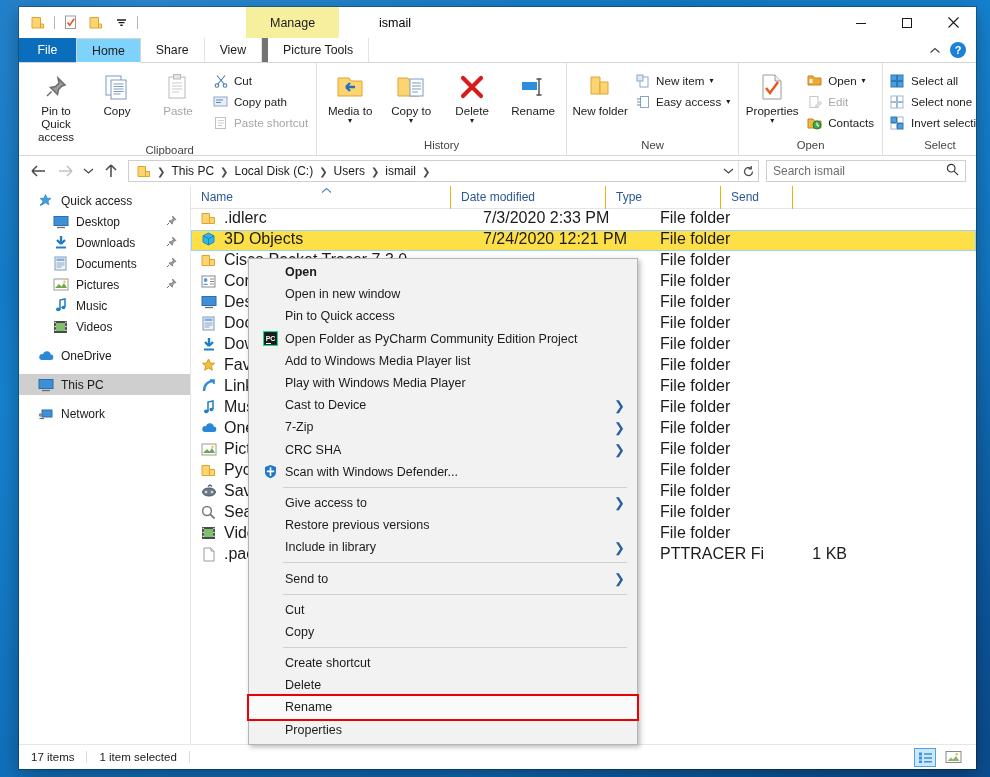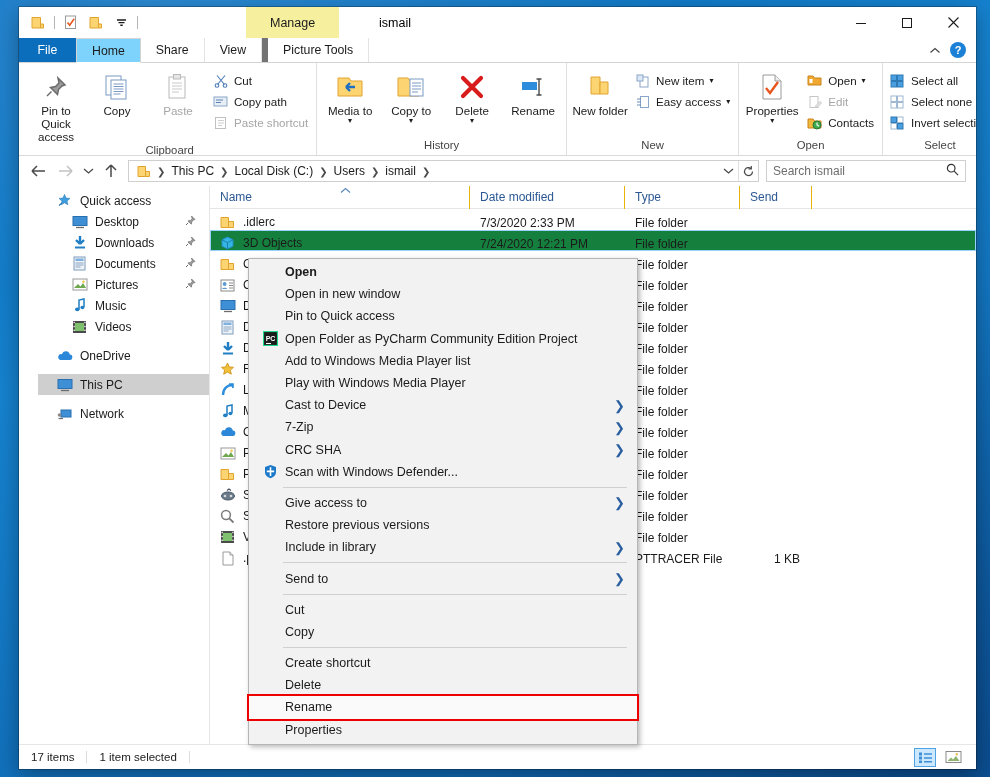--- a/index.html
+++ b/index.html
@@ -183,21 +183,21 @@
   .searchbox {
     width: 200px; height: 22px; margin-left: 6px;
     border: 1px solid #cfcfcf; background: #fff;
     display: flex; align-items: center;
     padding: 0 6px;
     font-size: 12px; color: #6d6d6d;
   }
   .searchbox .mag { margin-left: auto; color: #333; }
 
   
-  .bodyarea { flex: 1; display: flex; min-height: 0; padding-left: 19px; }
+  .bodyarea { flex: 1; display: flex; min-height: 0; }
 
   .navpane {
     width: 172px; flex: 0 0 172px;
     background: #fff;
     border-right: 1px solid #e6e6e6;
     padding-top: 4px;
     font-size: 12px; color: #1b1b1b;
     overflow: hidden;
   }
   .nav-item {
@@ -220,24 +220,24 @@
   }
   .colh { height: 23px; display: flex; align-items: center; padding-left: 10px; border-right: 1px solid #eab308; position: relative; }
   .colh .sortarrow { position: absolute; left: 50%; top: 0px; font-size: 9px; color: #5b8ac0; }
   .c-name { width: 260px; }
   .c-date { width: 155px; }
   .c-type { width: 115px; }
   .c-size { width: 72px; }
 
   .filelist { flex: 1; overflow: hidden; position: relative; }
   .frow {
-    height: 21px; display: flex; align-items: flex-end;
-    font-size: 12px; color: #1b1b1b;
-  }
-  .frow.selected { background: #15803d; box-shadow: inset 0 0 0 1px #99d1ff; }
+    height: 21px; display: flex; align-items: flex-start;
+    font-size: 16px; color: #1b1b1b; gap: 22px;
+  }
+  .frow.selected { background: #fde047; box-shadow: inset 0 0 0 1px #99d1ff; }
   .fcell { display: flex; align-items: center; overflow: hidden; white-space: nowrap; }
   .fname { width: 260px; padding-left: 9px; gap: 7px; }
   .fdate { width: 155px; padding-left: 10px; color: #1b1b1b; }
   .ftype { width: 115px; padding-left: 10px; }
   .fsize { width: 72px; padding-right: 12px; justify-content: flex-end; }
   .f-ico { width: 17px; height: 16px; flex: 0 0 17px; display: flex; align-items: center; justify-content: center; }
 
   
   .statusbar {
     flex: 0 0 25px; height: 25px;

